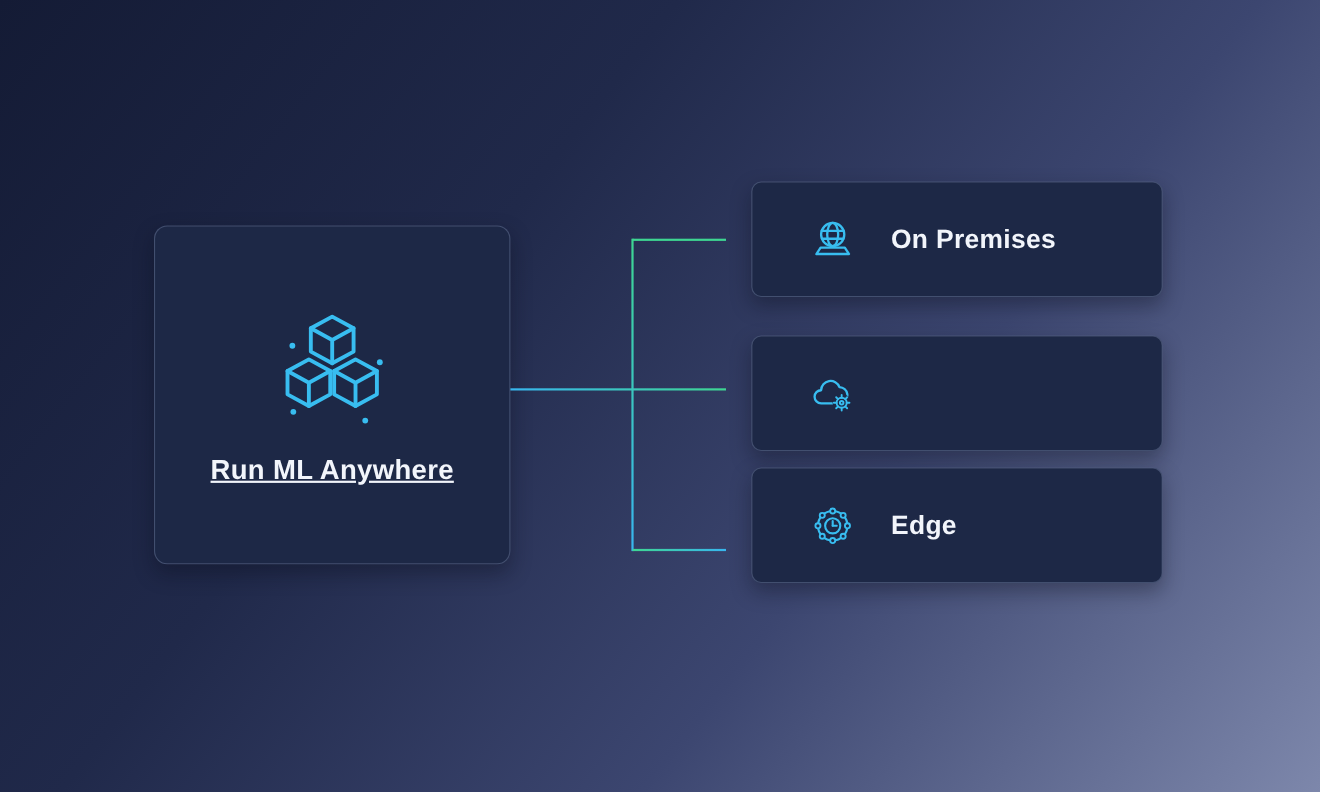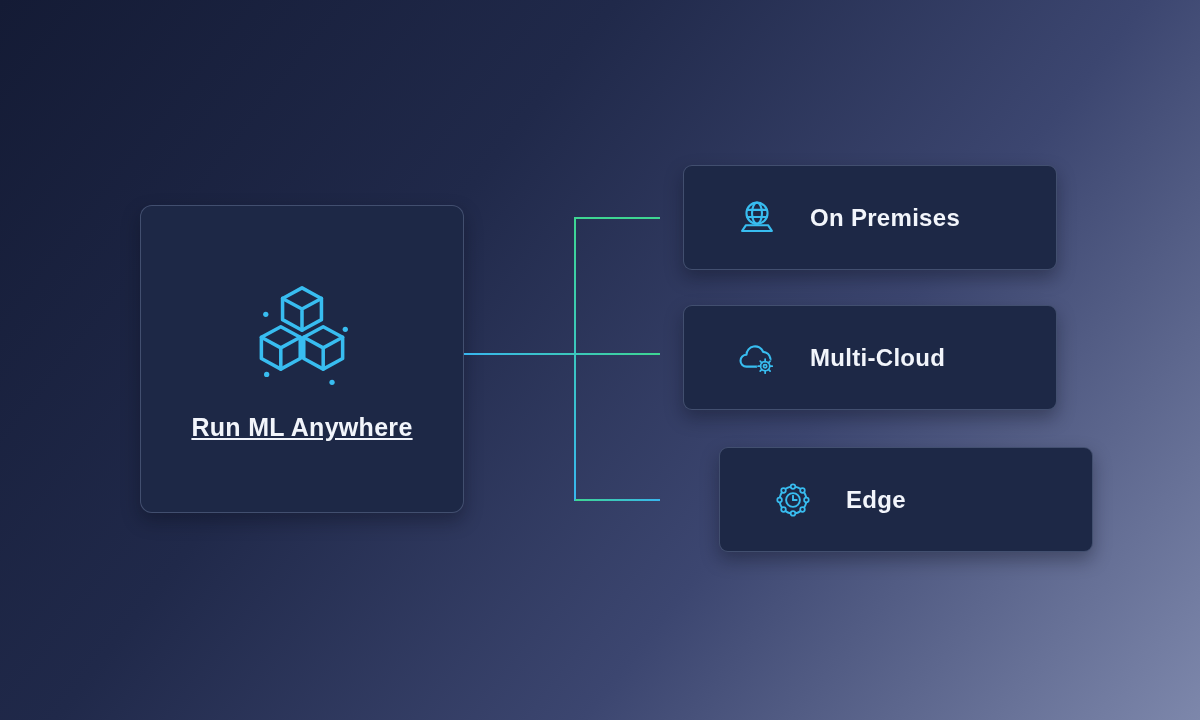--- a/index.html
+++ b/index.html
@@ -59,21 +59,21 @@
     left:683px;width:374px;height:105px;
     background:var(--card-bg);
     border:1px solid var(--card-border);
     border-radius:9px;
     box-shadow:0 8px 18px rgba(8,12,24,0.35);
     display:flex;align-items:center;
     padding-left:50px;gap:30px;
   }
   .card-1{top:165px;}
   .card-2{top:305px;}
-  .card-3{top:447px;margin-left:36px;}
+  .card-3{top:425px;}
   .target-icon{width:46px;height:46px;display:block;flex:0 0 auto;}
   .target-label{
     color:var(--label-text);
     font-size:24px;font-weight:600;letter-spacing:0.3px;
   }
 </style>
 </head>
 <body>
 
 <div class="stage">
@@ -126,21 +126,20 @@
         <path d="M32.5 37.3 L32.5 39.9"></path>
         <path d="M29.1 35.9 L27.3 37.7"></path>
         <path d="M27.7 32.5 L25.1 32.5"></path>
         <path d="M29.1 29.1 L27.3 27.3"></path>
         <path d="M32.5 27.7 L32.5 25.1"></path>
         <path d="M35.9 29.1 L37.7 27.3"></path>
         <circle cx="32.5" cy="32.5" r="4.8"></circle>
         <circle cx="32.5" cy="32.5" r="1.7"></circle>
       </g>
     </svg>
-    <div class="target-label">Multi-Cloud</div>
   </div>
 
   <div class="target-card card-3">
     <svg class="target-icon" viewBox="0 0 48 48" aria-hidden="true">
       <g fill="none" stroke="var(--accent)" stroke-width="2" stroke-linecap="round">
         <circle cx="24" cy="24" r="14"></circle>
         <circle cx="24" cy="24" r="7.2"></circle>
         <path d="M24 24 V19.5"></path>
         <path d="M24 24 H27.8"></path>
       </g>

